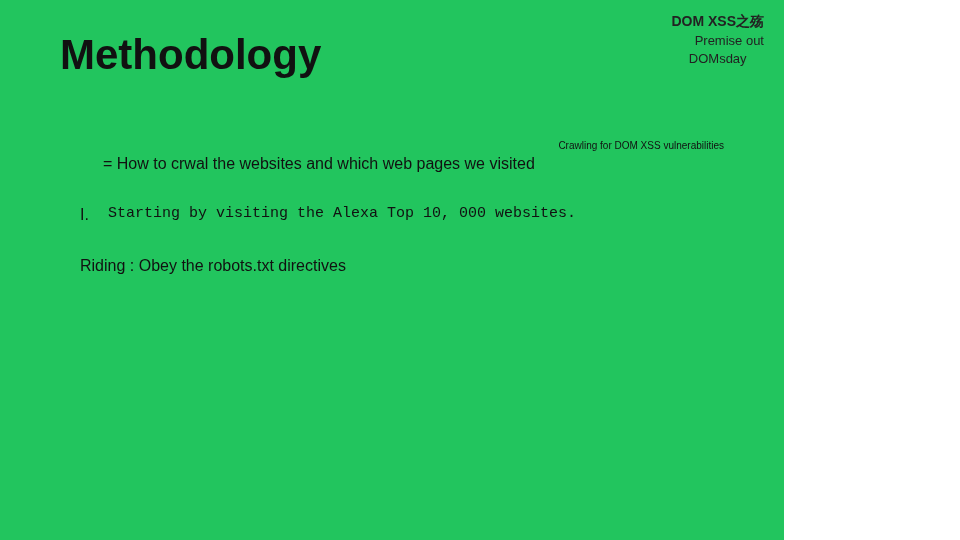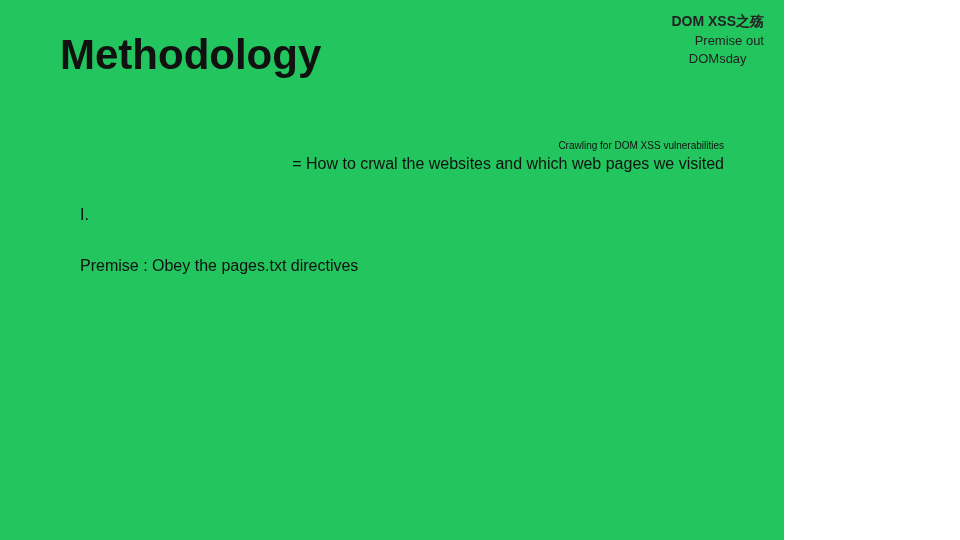--- a/index.html
+++ b/index.html
@@ -72,22 +72,21 @@
     .crawling-heading {
       font-size: 10px;
       color: #111;
       margin-bottom: 4px;
       text-align: right;
     }
 
     .crawling-sub {
       font-size: 16px;
       color: #111;
-      margin-left: 2px;
-      text-align: right;
+      margin-left: 23px;
     }
 
     .list-section {
       margin-bottom: 30px;
     }
 
     .list-item {
       font-size: 16px;
       color: #111;
       display: flex;
@@ -133,19 +132,20 @@
   <div class="content-area">
 
     <div class="crawling-section">
       <div class="crawling-heading">Crawling for DOM XSS vulnerabilities</div>
       <div class="crawling-sub">= How to crwal the websites and which web pages we visited</div>
     </div>
 
     <div class="list-section">
       <div class="list-item list-item-i">
         <span class="list-item-roman">I.</span>
+        <span class="list-item-text" style="font-family: 'Courier New', Courier, monospace; font-size:15px;">Starting by visiting the Alexa Top 10, 000 websites.</span>
       </div>
     </div>
 
-    <div class="premise-section">Premise : Obey the pages.txt directives</div>
+    <div class="premise-section">Riding : Obey the robots.txt directives</div>
 
   </div>
 </div>
 
 </body></html>

